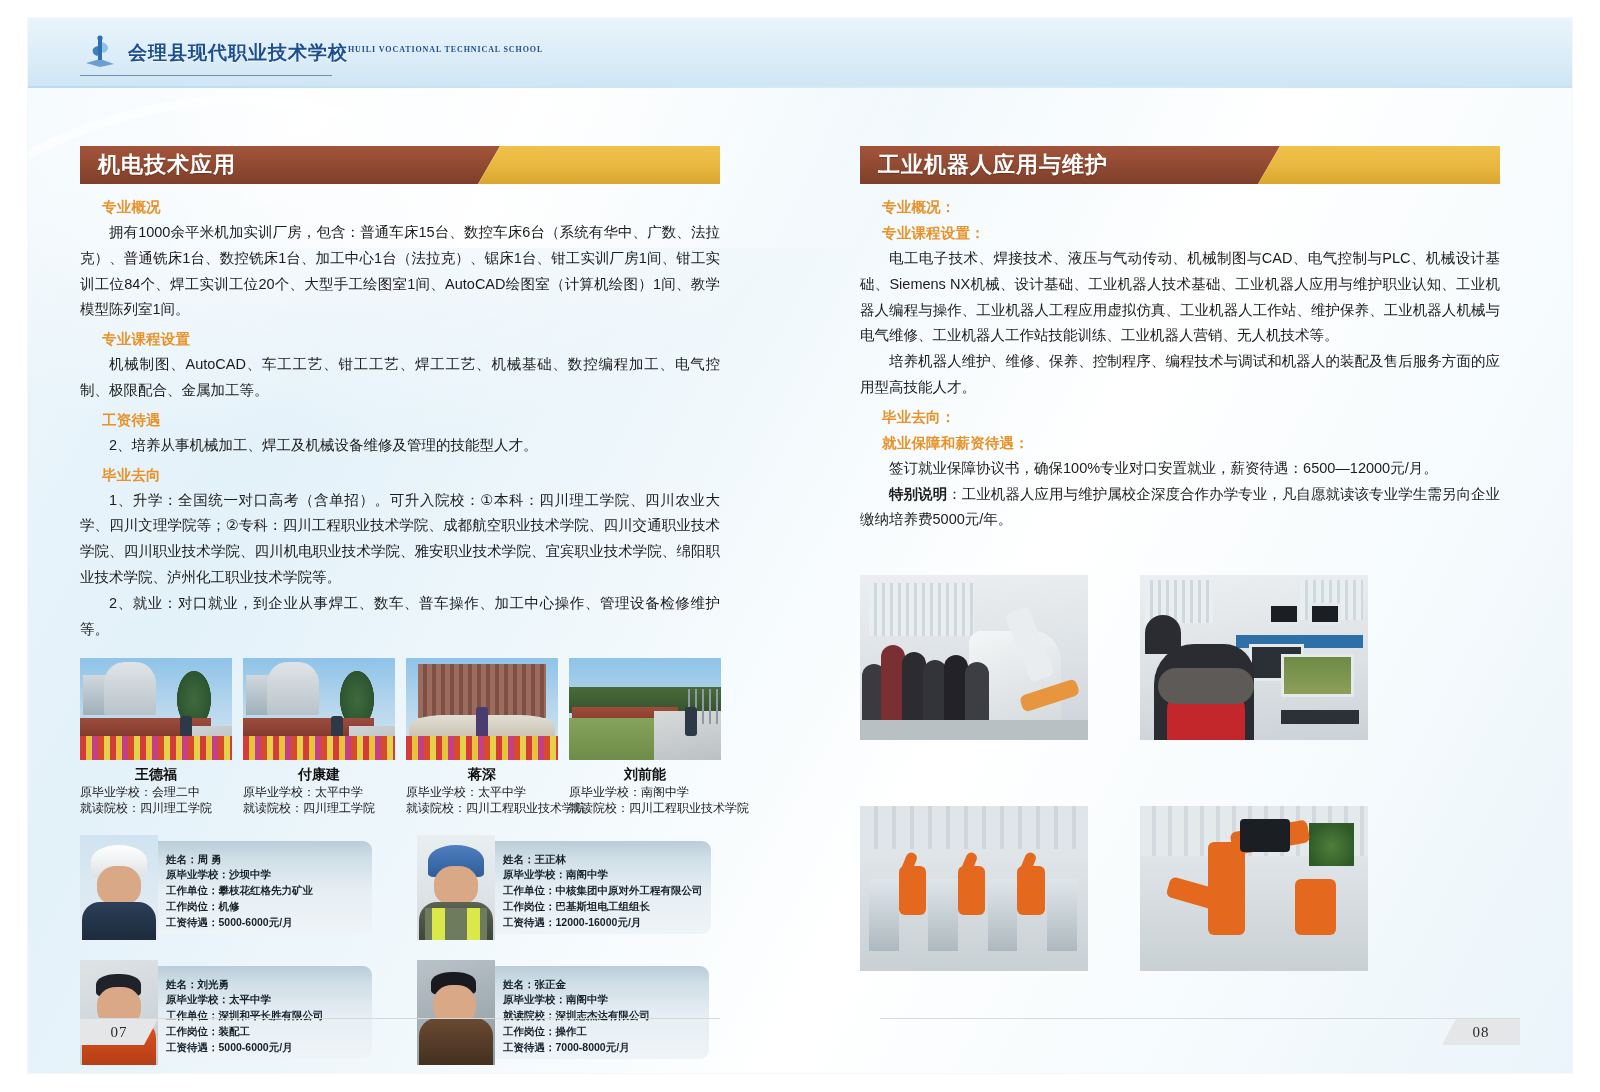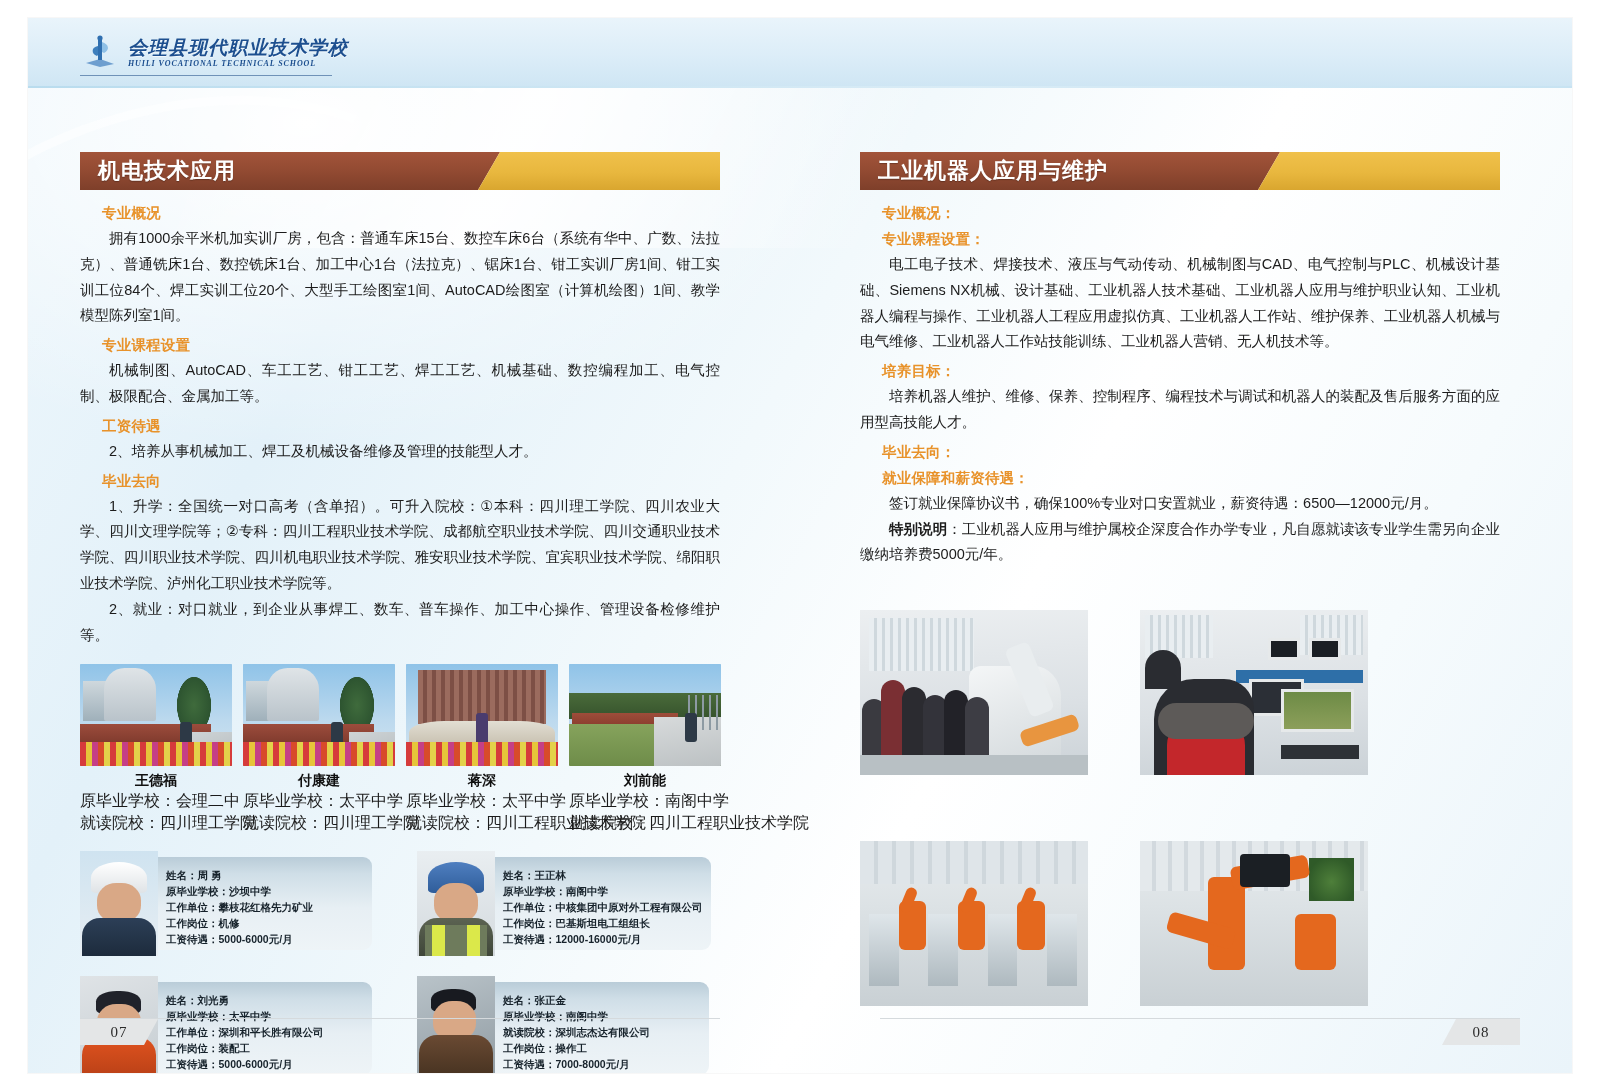--- a/index.html
+++ b/index.html
@@ -46,40 +46,40 @@
   }
   .topbar-line {
     position:absolute; left:0; top:68px; width:1544px; height:2px;
     background: linear-gradient(90deg, #b9dcee 0%, #d9ecf6 60%, #c7e3f2 100%);
   }
   .logo-wrap {
     position:absolute; left:52px; top:12px; width:250px; height:46px;
     display:flex; align-items:center; gap:8px;
   }
   .logo-mark { width:40px; height:40px; position:relative; flex:0 0 auto;}
-  .logo-text { display:flex; flex-direction:column; justify-content:flex-end;font-style:italic; }
+  .logo-text { display:flex; flex-direction:row; justify-content:flex-end; }
   .logo-cn {
     font-family:"DejaVu Serif", serif; font-weight:bold; font-size:19px; color:#1d4f8f;
     letter-spacing:1px; line-height:1.05; white-space:nowrap;
     text-shadow: 0 1px 0 rgba(255,255,255,.7);
   }
   .logo-en {
     font-family:"Liberation Serif", serif; font-size:8px; font-weight:bold; color:#1d4f8f;
     letter-spacing:.9px; white-space:nowrap; margin-top:2px;
   }
   .logo-rule { position:absolute; left:52px; top:57px; width:252px; height:1px; background:#5d83ad; opacity:.85;}
   .slogan {
     position:absolute; right:52px; top:20px; height:30px;
     display:flex; align-items:center; gap:9px;
     font-size:18px; color:#20334a; font-weight:bold; white-space:nowrap;
   }
   .dot-red { width:6px; height:6px; border-radius:50%; background:#c0392b; flex:0 0 auto;}
 
   
-  .col { position:absolute; top:128px; width:640px;margin-top:6px; }
+  .col { position:absolute; top:128px; width:640px; }
   .col-left  { left: 52px; }
   .col-right { left: 832px; }
 
   
   .banner { position:relative; height:38px; margin-bottom:14px; }
   .banner .brown {
     position:absolute; left:0; top:0; height:38px; width:420px;
     background: linear-gradient(180deg,#a2543a 0%, #924a32 50%, #7e3f2a 100%);
     clip-path: polygon(0 0, 100% 0, calc(100% - 22px) 100%, 0 100%);
     display:flex; align-items:center;
@@ -107,21 +107,21 @@
   .para b { font-weight: bold; }
 
   
   .photo-row { display:flex; gap:11px; margin-top:16px; }
   .photo-cell { width:152px; }
   .ph {
     width:152px; height:102px; border-radius:1px; position:relative; overflow:hidden;
     background:#c7d7e5;
   }
   .cap-name { text-align:center; font-size:14px; font-weight:bold; color:#101010; margin-top:6px; }
-  .cap-line { font-size:16px; color:#1b1b1b; line-height:1.34; white-space:nowrap; }
+  .cap-line { font-size:12px; color:#1b1b1b; line-height:1.34; white-space:nowrap; }
 
   
   .sky { position:absolute; inset:0; background:linear-gradient(180deg,#8fc3e8 0%, #bcd9ee 55%, #d6e6f0 100%); }
   .bldg-a { position:absolute; left:16%; top:4%; width:34%; height:52%; background:linear-gradient(180deg,#dfe4e7,#b9c3ca); border-radius:40% 40% 2px 2px; }
   .bldg-b { position:absolute; left:2%; top:16%; width:18%; height:40%; background:linear-gradient(180deg,#cfd8dd,#9fb0ba); }
   .tree-a { position:absolute; right:14%; top:12%; width:22%; height:46%; background:radial-gradient(ellipse at 50% 60%, #3f6b3c 0%, #2d5430 70%, rgba(45,84,48,0) 72%); }
   .wall-red { position:absolute; left:0; bottom:22%; width:86%; height:20%; background:linear-gradient(180deg,#9c4c3c,#7e3a2d); }
   .flowers { position:absolute; left:0; bottom:0; width:100%; height:24%;
     background:
       repeating-linear-gradient(90deg,#d63b3b 0 6px,#e6c53a 6px 12px,#c53f86 12px 18px,#d84b2a 18px 24px,#e3d24a 24px 30px),
@@ -393,21 +393,20 @@
           <span>工业机器人应用与维护</span>
         </div>
         <div class="gold"></div>
       </div>
 
       <div class="sec-head">专业概况：</div>
 
       <div class="sec-head">专业课程设置：</div>
       <div class="para">电工电子技术、焊接技术、液压与气动传动、机械制图与CAD、电气控制与PLC、机械设计基础、Siemens NX机械、设计基础、工业机器人技术基础、工业机器人应用与维护职业认知、工业机器人编程与操作、工业机器人工程应用虚拟仿真、工业机器人工作站、维护保养、工业机器人机械与电气维修、工业机器人工作站技能训练、工业机器人营销、无人机技术等。</div>
 
-      <div class="sec-head">培养目标：</div>
       <div class="para">培养机器人维护、维修、保养、控制程序、编程技术与调试和机器人的装配及售后服务方面的应用型高技能人才。</div>
 
       <div class="sec-head">毕业去向：</div>
 
       <div class="sec-head">就业保障和薪资待遇：</div>
       <div class="para">签订就业保障协议书，确保100%专业对口安置就业，薪资待遇：6500—12000元/月。</div>
       <div class="para"><b>特别说明</b><span>：工业机器人应用与维护属校企深度合作办学专业，凡自愿就读该专业学生需另向企业缴纳培养费5000元/年。</span></div>
 
       <div class="rphotos">
 

